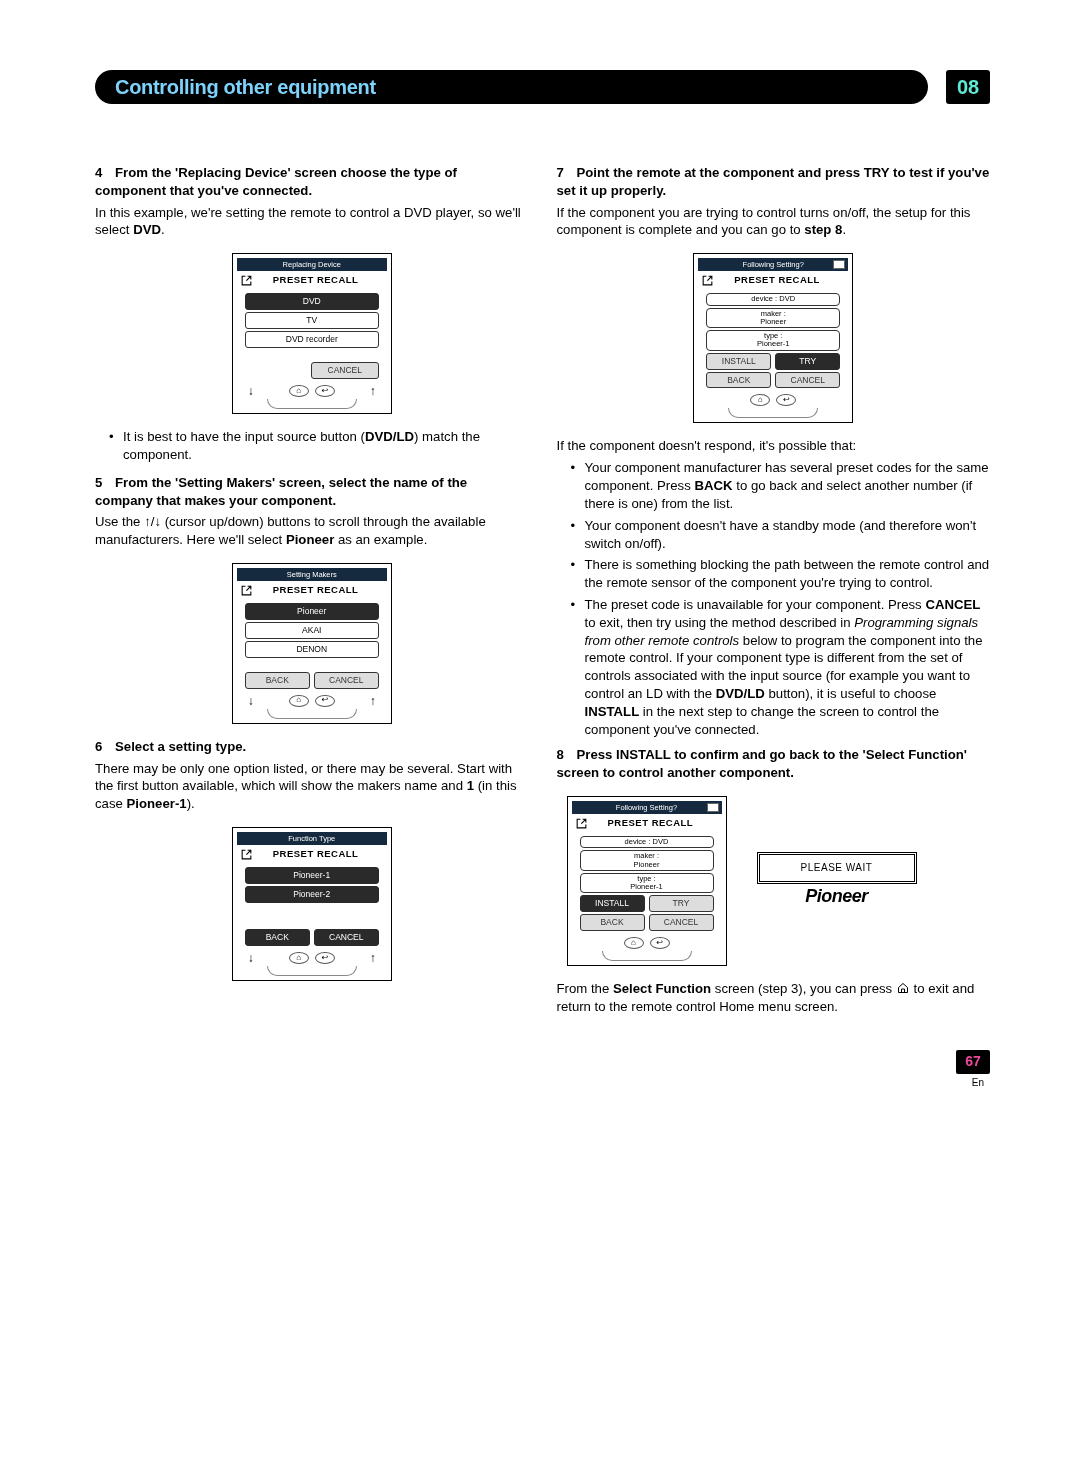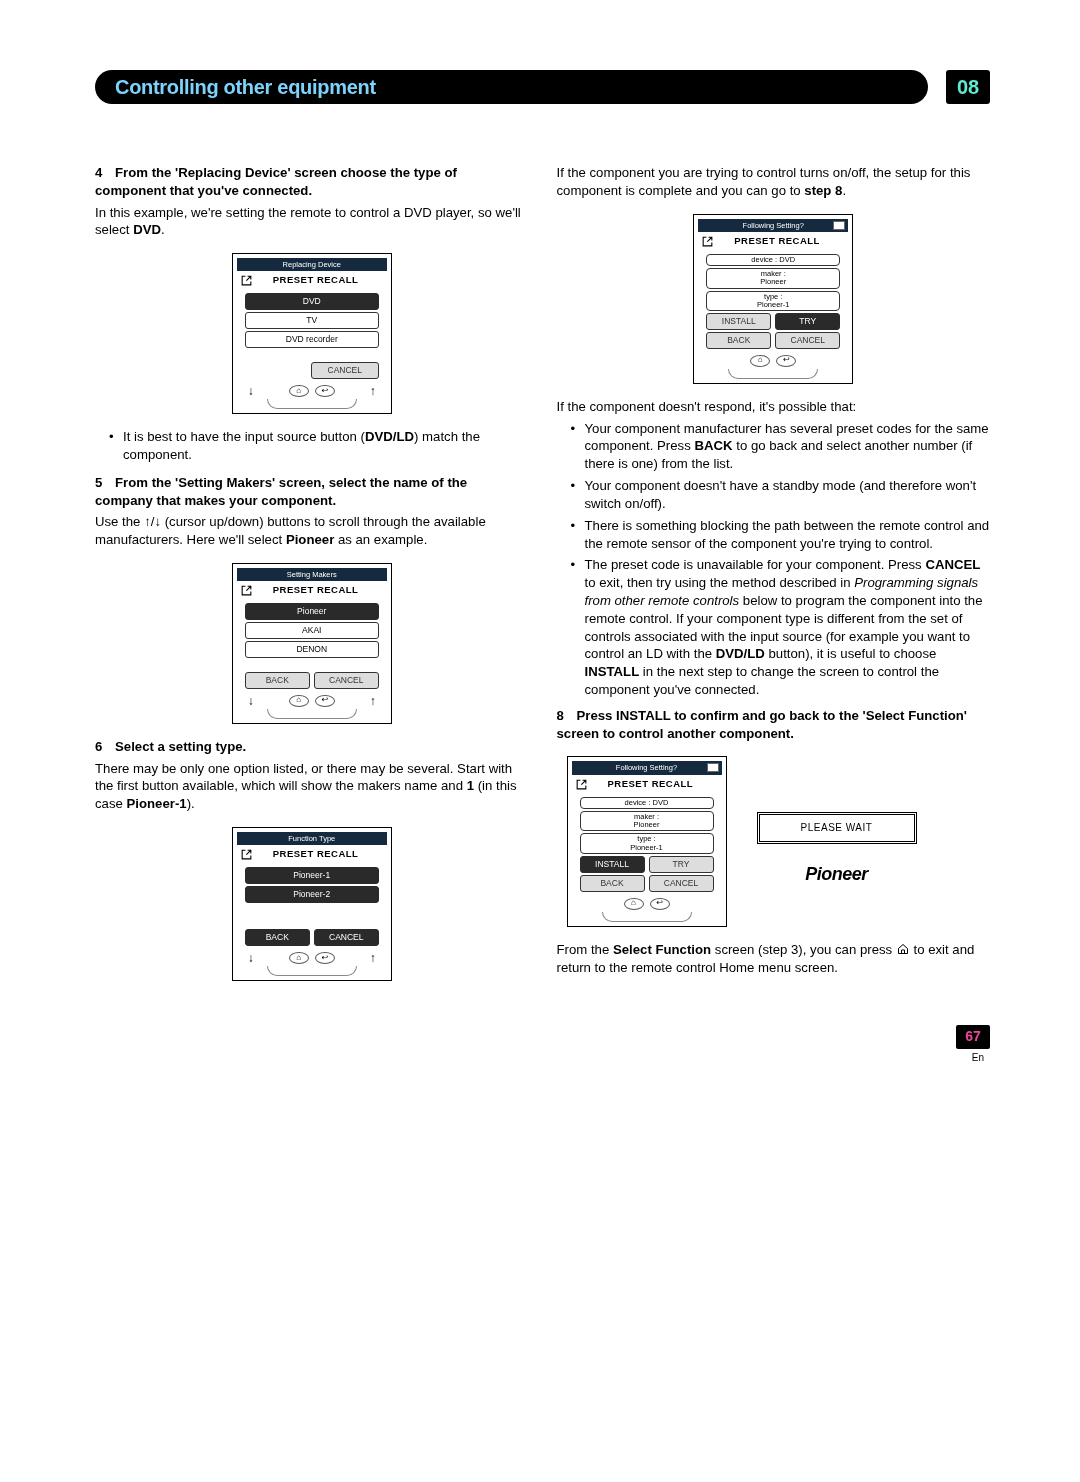--- a/index.html
+++ b/index.html
@@ -154,21 +154,20 @@
     border-top: none;
     border-radius: 0 0 70px 70px;
     height: 10px;
     margin: 0 30px;
   }
   
   .side-panel {
     width: 160px;
     display:flex;
     flex-direction:column;
-    gap:18px;
     padding-top: 56px;
   }
   .pw-box {
     border: 3px double #000;
     text-align:center;
     font-size: 10px;
     padding: 6px 4px;
     letter-spacing: 0.5px;
   }
   .pioneer-logo {
@@ -340,20 +339,23 @@
           </div>
           <div class="lcd-under-arc"></div>
         </div>
       </div>
 
     </div>
 
     <div class="col">
 
       <div class="block">
+        <p>
+          <span class="step-head"><span class="step-num">7</span><span>Point the remote at the component and press TRY to test if you've set it up properly.</span></span>
+        </p>
         <p>
           <span>If the component you are trying to control turns on/off, the setup for this component is complete and you can go to </span><b>step 8</b><span>.</span>
         </p>
       </div>
 
       <div class="lcd-wrap">
         <div class="lcd">
           <div class="lcd-title"><span>Following Setting?</span><span class="chip"></span></div>
           <div class="lcd-preset">
             <svg viewBox="0 0 24 24">

